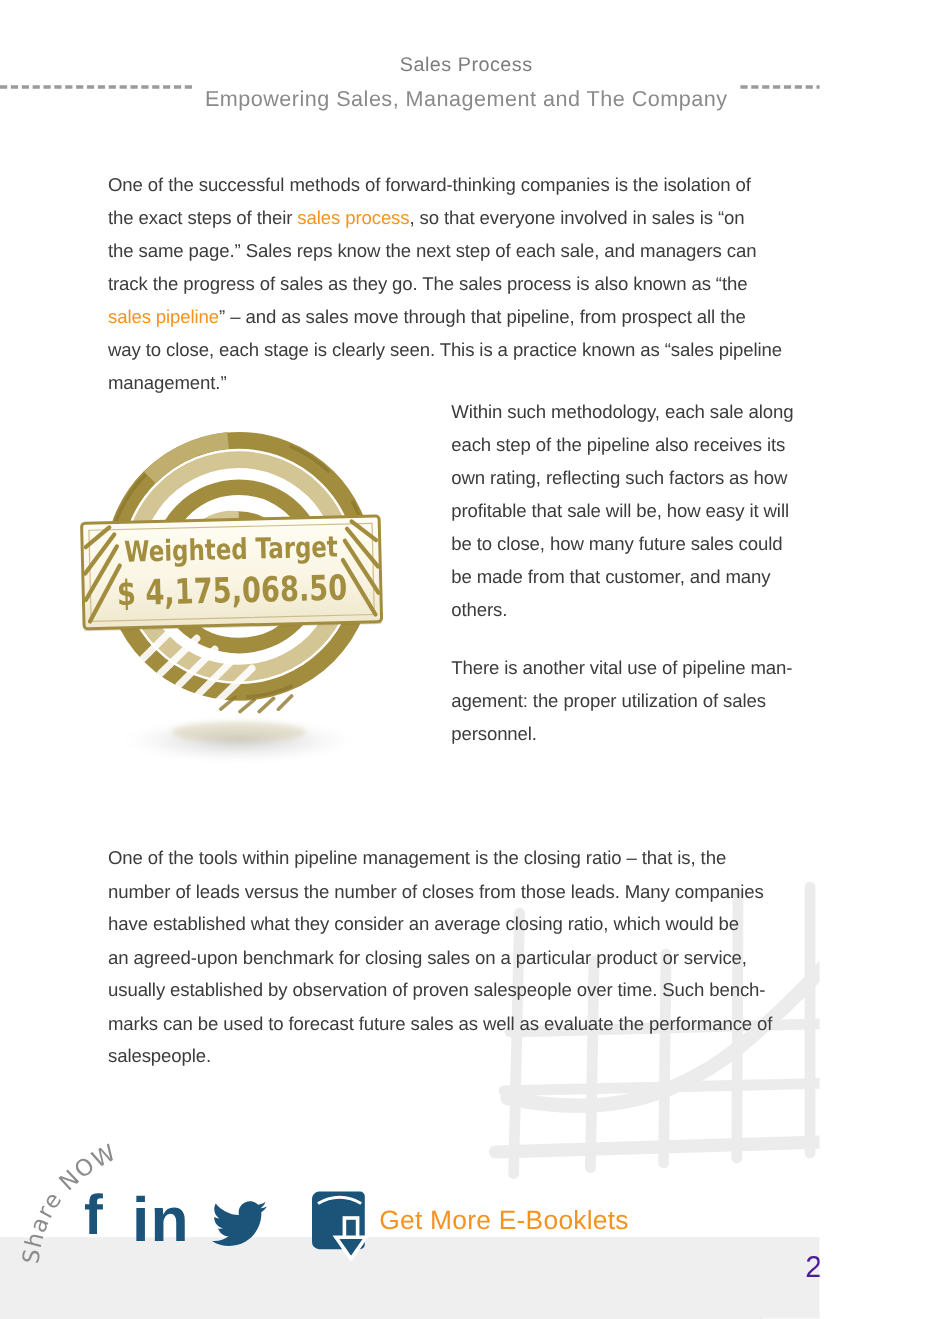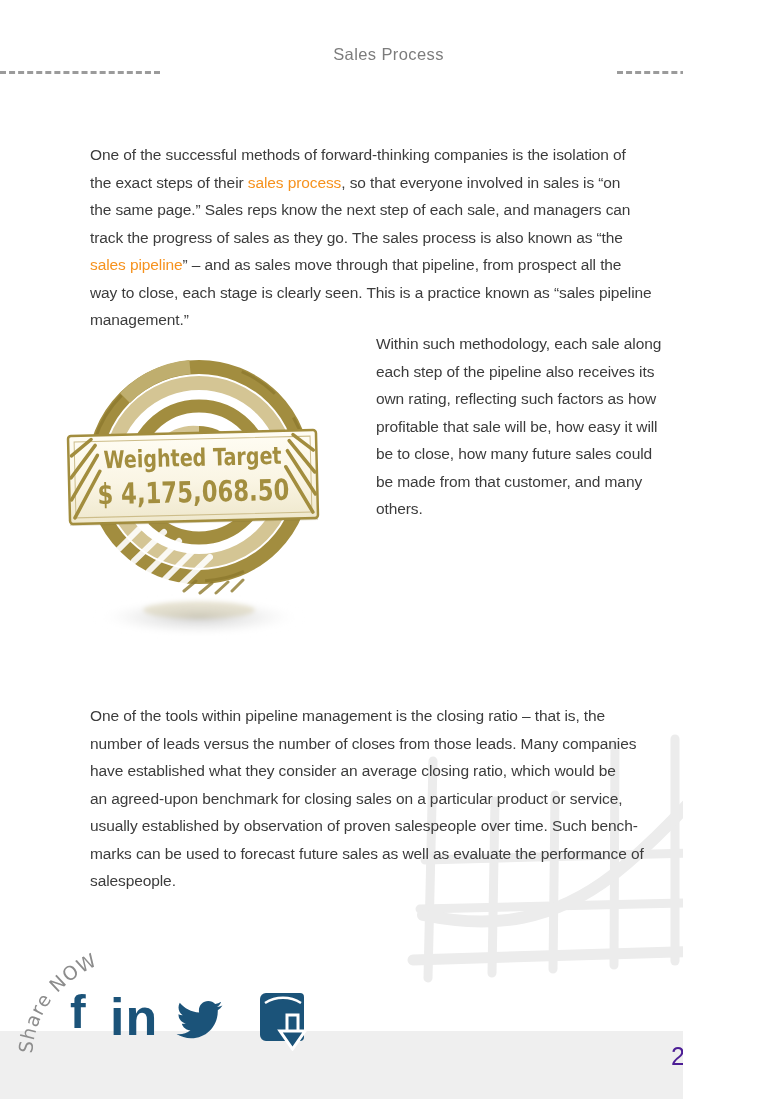--- a/index.html
+++ b/index.html
@@ -60,20 +60,21 @@
       <path d="M30,177 L375,168"></path>
       <path d="M25,226 L370,218"></path>
       <path d="M18,277 L378,266" stroke-width="11"></path>
       <path d="M28,232 C100,247 160,237 218,192 C258,160 298,118 326,82" stroke-width="12"></path>
       <path d="M300,92 C312,78 324,66 340,58" stroke-width="12"></path>
       <path d="M340,58 C342,72 344,88 342,102" stroke-width="12"></path>
     </g>
   </svg>
 
   <div class="hdr-title">Sales Process</div>
+  <div class="hdr-sub">Empowering Sales, Management and The Company</div>
   <div class="dash dash-left"></div>
   <div class="dash dash-right"></div>
 
   <p class="intro body-text"><span>One of the successful methods of forward-thinking companies is the isolation of
 the exact steps of their </span><span class="hl">sales process</span><span>, so that everyone involved in sales is “on
 the same page.” Sales reps know the next step of each sale, and managers can
 track the progress of sales as they go. The sales process is also known as “the
 </span><span class="hl">sales pipeline</span><span>” – and as sales move through that pipeline, from prospect all the
 way to close, each stage is clearly seen. This is a practice known as “sales pipeline
 management.”</span></p>
@@ -143,20 +144,23 @@
   </svg>
 
   <div class="rightcol">
     <p class="body-text">Within such methodology, each sale along
 each step of the pipeline also receives its
 own rating, reflecting such factors as how
 profitable that sale will be, how easy it will
 be to close, how many future sales could
 be made from that customer, and many
 others.</p>
+    <p class="body-text">There is another vital use of pipeline man-
+agement: the proper utilization of sales
+personnel.</p>
   </div>
 
   <p class="closing-body body-text">One of the tools within pipeline management is the closing ratio – that is, the
 number of leads versus the number of closes from those leads. Many companies
 have established what they consider an average closing ratio, which would be
 an agreed-upon benchmark for closing sales on a particular product or service,
 usually established by observation of proven salespeople over time. Such bench-
 marks can be used to forecast future sales as well as evaluate the performance of
 salespeople.</p>
 
@@ -184,16 +188,17 @@
 
   <svg class="icon-book" width="54" height="60" viewBox="0 0 54 60">
     <path fill="#1b5379" d="M8,2 h34 a4,4 0 0 1 4,4 v40 a4,4 0 0 1 -4,4 h-34 a6,6 0 0 1 -6,-6 v-36 a6,6 0 0 1 6,-6 z"></path>
     <path d="M7,12 C18,5 32,5 43,12" fill="none" stroke="#ffffff" stroke-width="2.5"></path>
     <g stroke="#ffffff" stroke-width="3" fill="#1b5379">
       <rect x="29" y="24" width="11" height="18"></rect>
       <polygon points="22,40 47,40 34.5,58"></polygon>
     </g>
   </svg>
 
+  <div class="cta">Get More E-Booklets</div>
 
   <div class="page-num">21</div>
 
 </div>
 
 </body></html>

